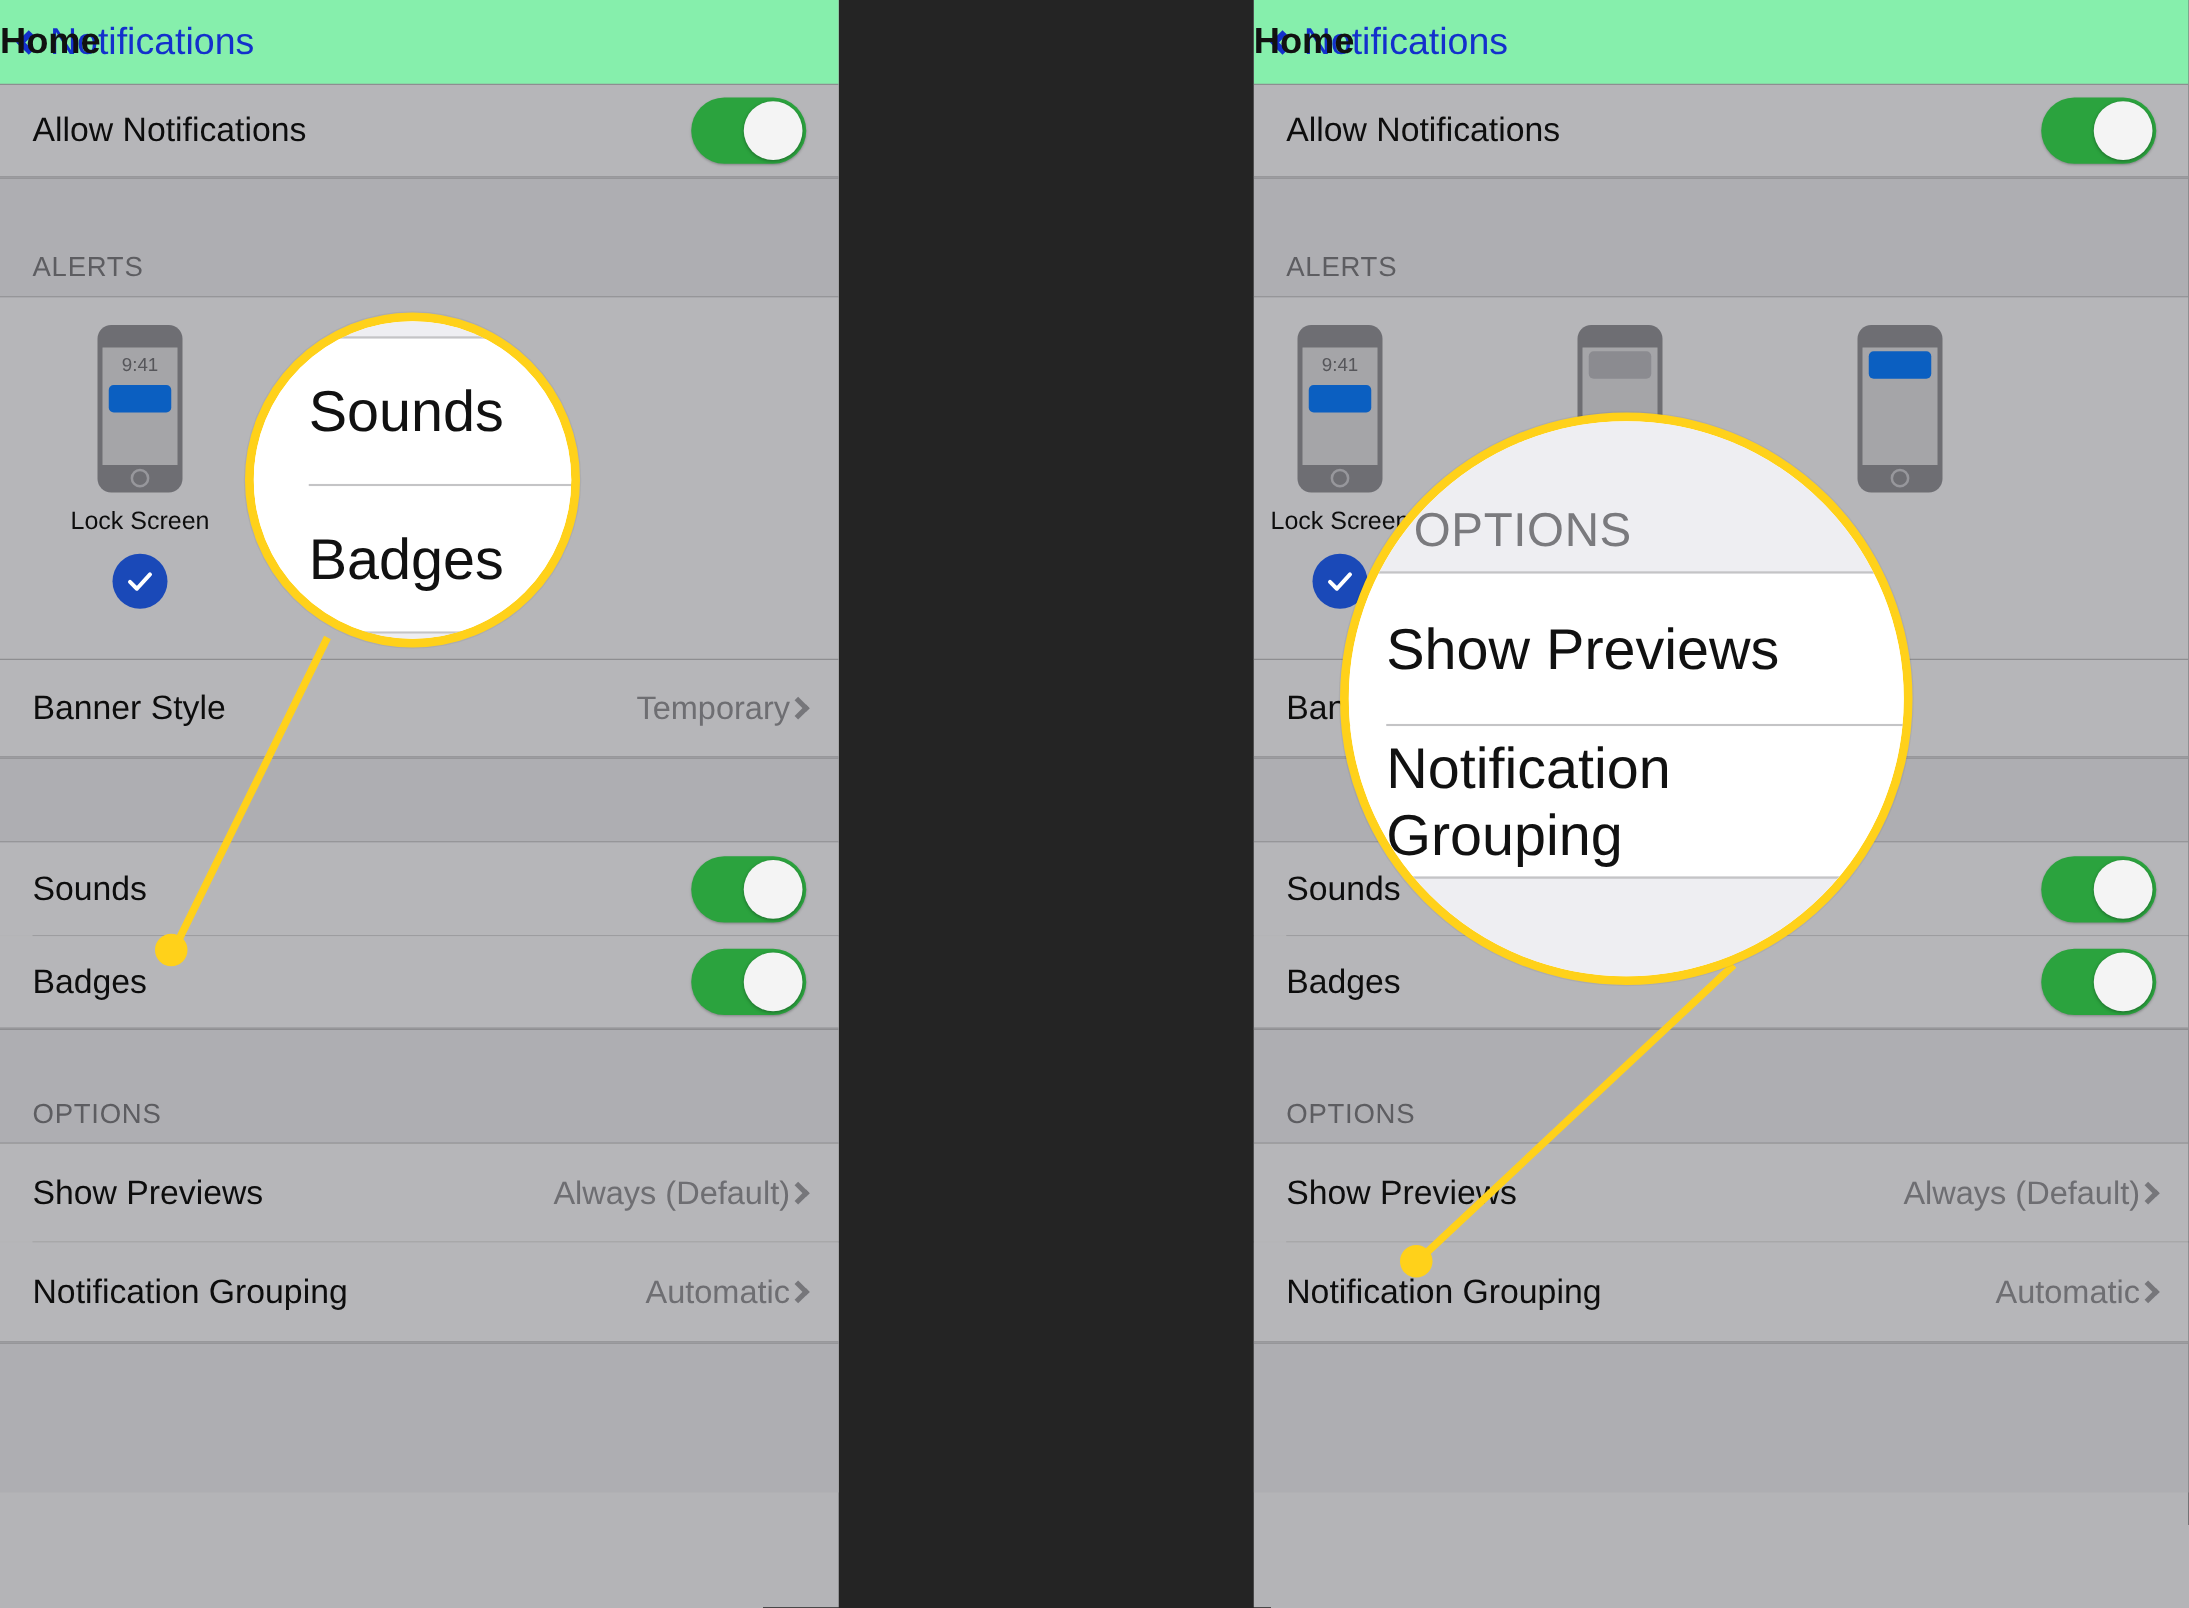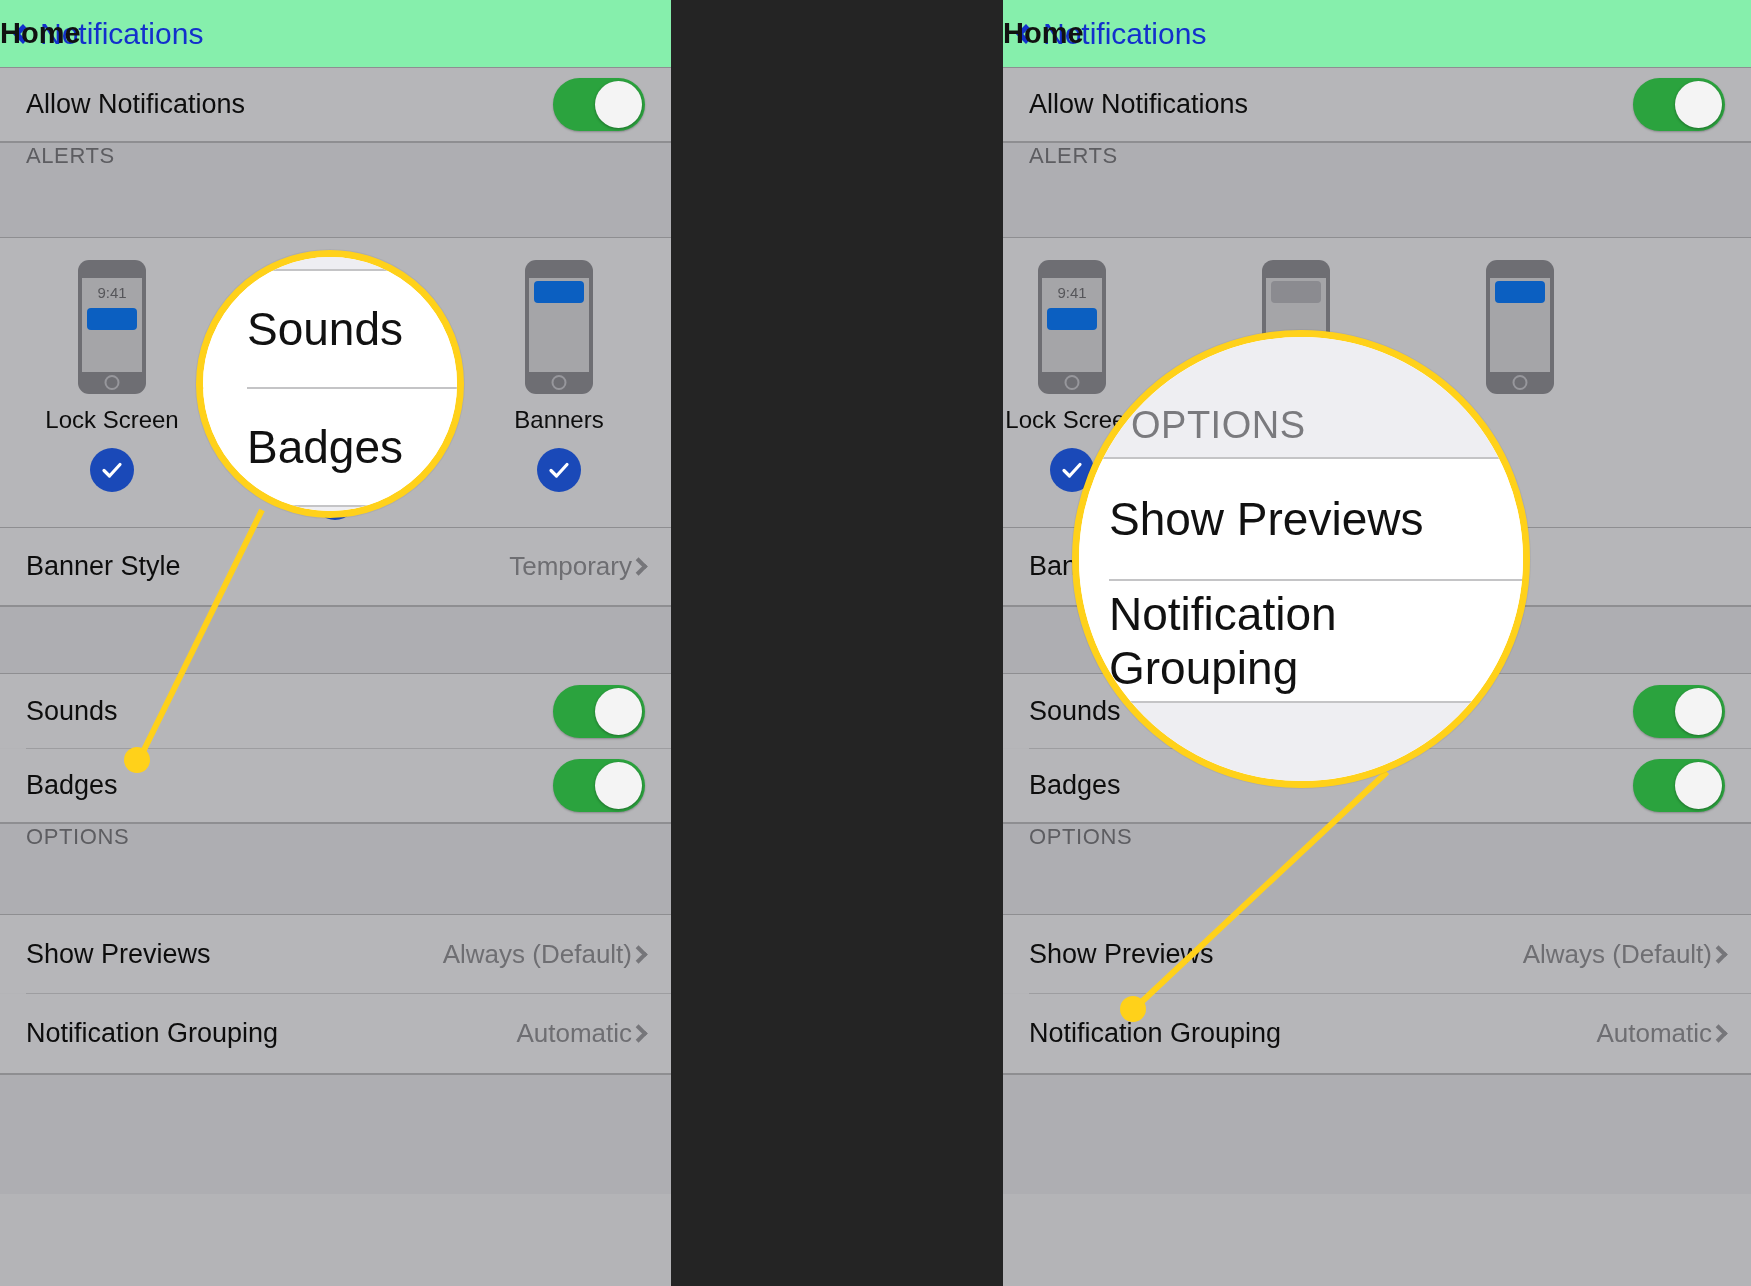--- a/index.html
+++ b/index.html
@@ -68,21 +68,21 @@
 
   .group-gap {
     background: #aeaeb2;
     border-top: 1px solid #8e8e91;
     border-bottom: 1px solid #8e8e91;
   }
   .group-header {
     background: #aeaeb2;
     border-top: 1px solid #8e8e91;
     border-bottom: 1px solid #8e8e91;
-    display: flex; align-items: flex-start;
+    display: flex; align-items: flex-end;
     padding: 0 0 10px 26px;
   }
   .group-header .txt {
     font-size: 22px; color: #5d5d61; letter-spacing: .6px;
   }
 
   
   .toggle {
     width: 92px; height: 53px; border-radius: 27px;
     background: #2ba33e; position: relative;
@@ -133,21 +133,21 @@
   }
   .phone .banner.mid { top: 48px; }
   .phone .banner.top { top: 21px; }
   .phone .banner.grey { background: #8b8b90; }
   .phone .home-btn {
     position: absolute; bottom: 4px; left: 50%;
     transform: translateX(-50%);
     width: 15px; height: 15px; border-radius: 50%;
     border: 2px solid #97979c;
   }
-  .alert-caption { margin-top: 12px; font-size: 24px; color: #0d0d0d; }
+  .alert-caption { margin-top: 12px; font-size: 20px; color: #0d0d0d; }
   .check {
     margin-top: 14px;
     width: 44px; height: 44px; border-radius: 50%;
     background: #1a49b8;
     display: flex; align-items: center; justify-content: center;
     cursor: pointer;
   }
   .check svg { display: block; }
 
   
@@ -243,33 +243,20 @@
           <div class="home-btn"></div>
         </div>
         <div class="alert-caption">Notification Center</div>
         <div class="check">
           <svg width="26" height="26" viewBox="0 0 26 26">
               <path d="M5 13.5 L10.5 19 L21 7.5" fill="none" stroke="#fff" stroke-width="3.2" stroke-linecap="round" stroke-linejoin="round"></path>
             </svg>
         </div>
       </div>
 
-      <div class="alert-item" style="left:484px">
-        <div class="phone">
-          <div class="screen"></div>
-          <div class="banner top"></div>
-          <div class="home-btn"></div>
-        </div>
-        <div class="alert-caption">Banners</div>
-        <div class="check">
-          <svg width="26" height="26" viewBox="0 0 26 26">
-              <path d="M5 13.5 L10.5 19 L21 7.5" fill="none" stroke="#fff" stroke-width="3.2" stroke-linecap="round" stroke-linejoin="round"></path>
-            </svg>
-        </div>
-      </div>
     </div>
 
     <div class="row hairline-bottom" style="height:78px">
       <span class="label">Banner Style</span>
       <span class="right-side">
         <span class="value">Temporary</span>
         <span class="chev-right"></span>
       </span>
     </div>
 

